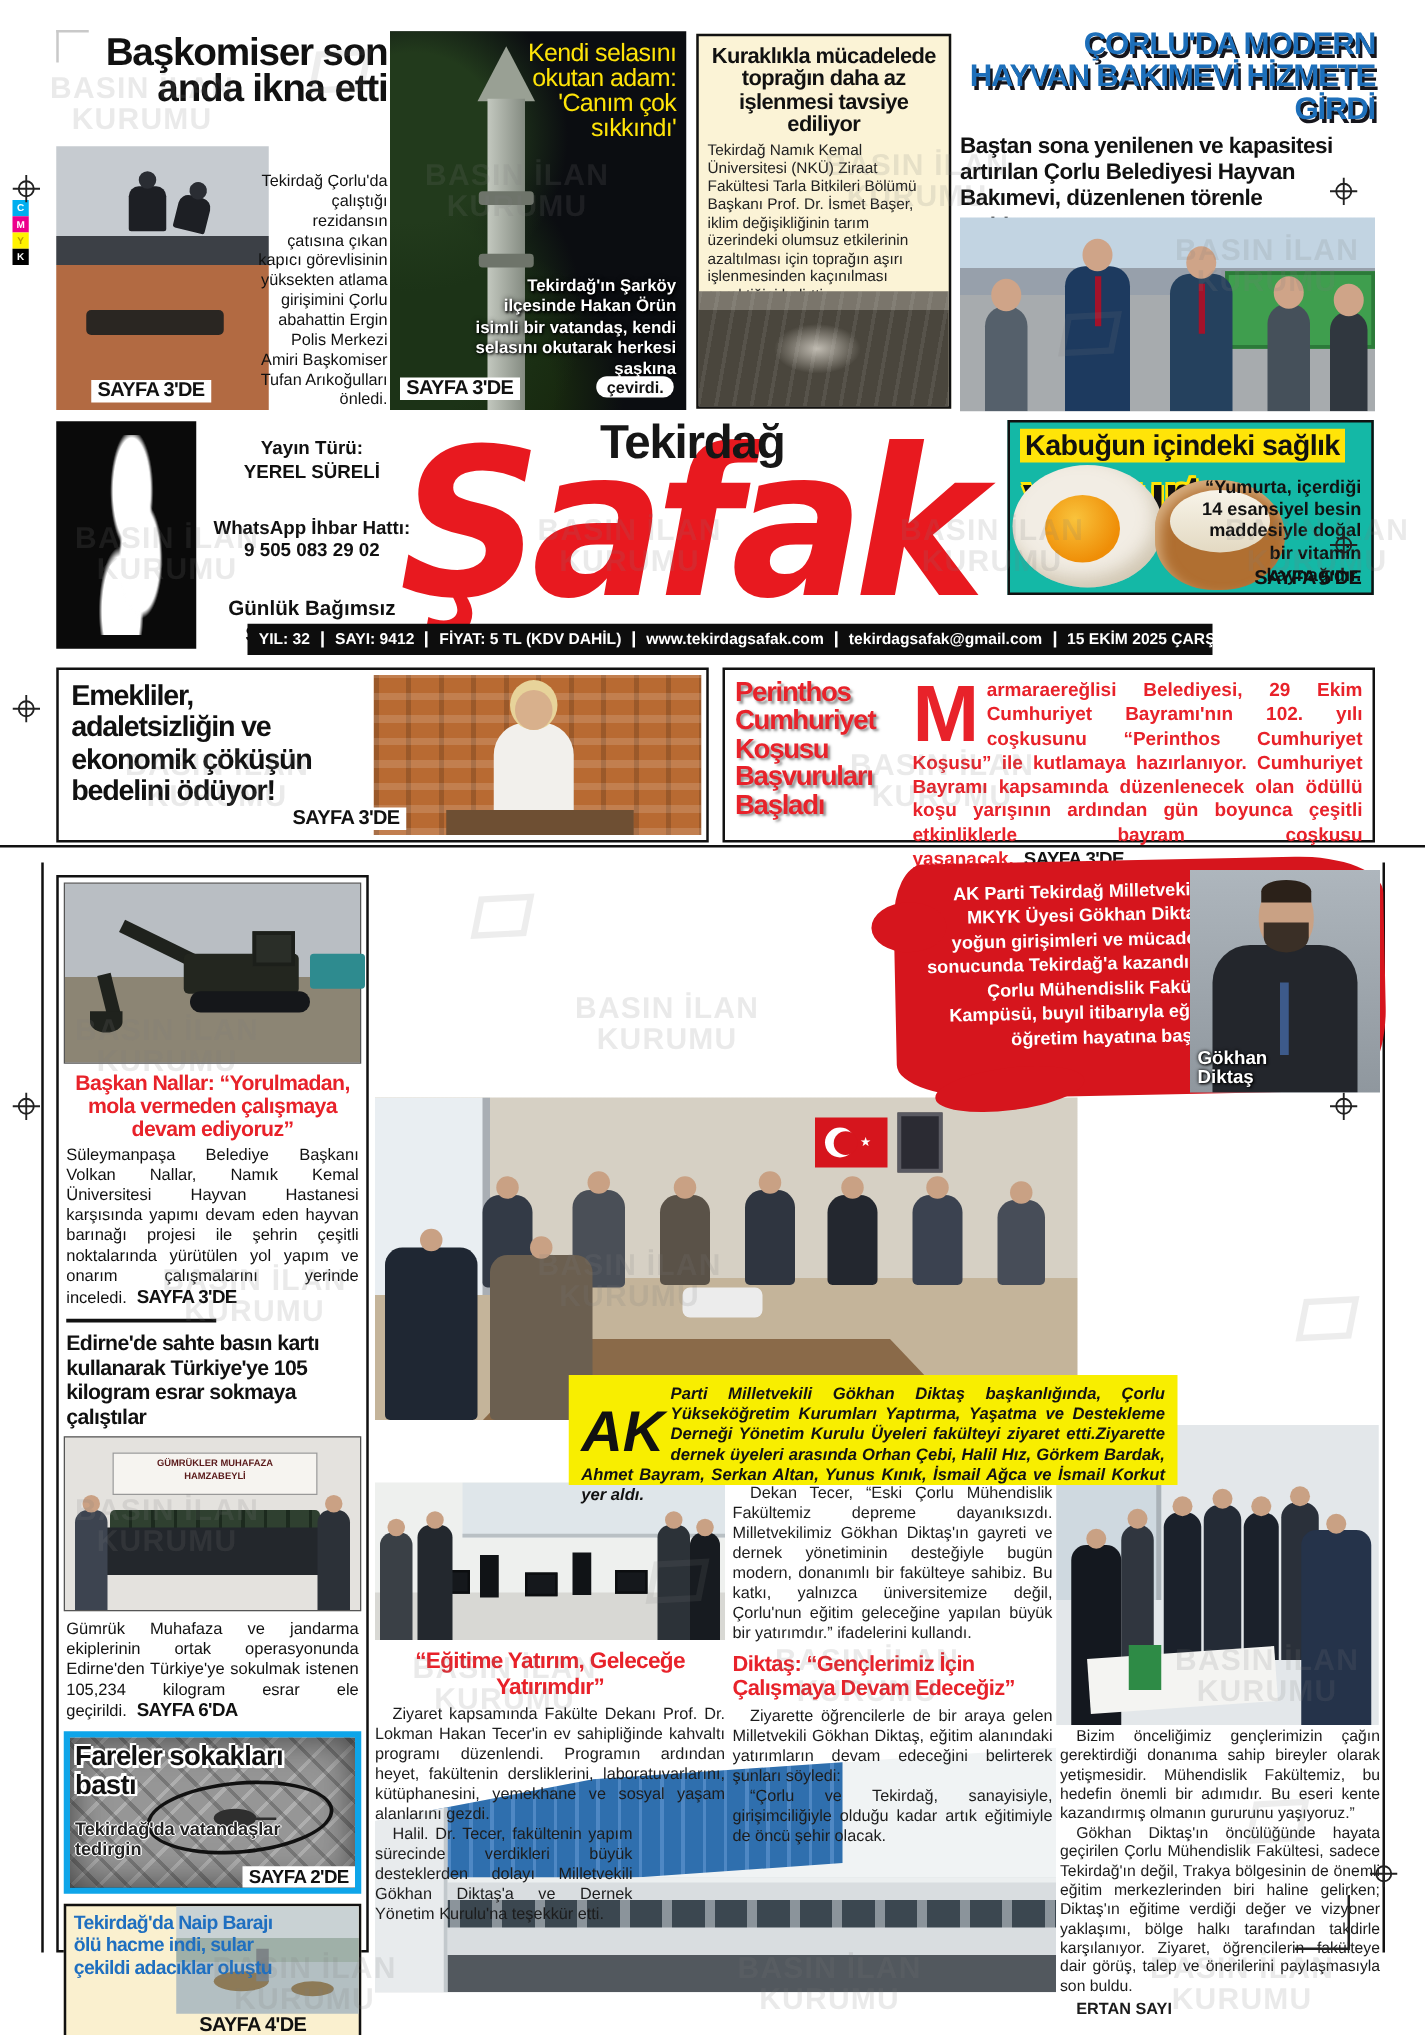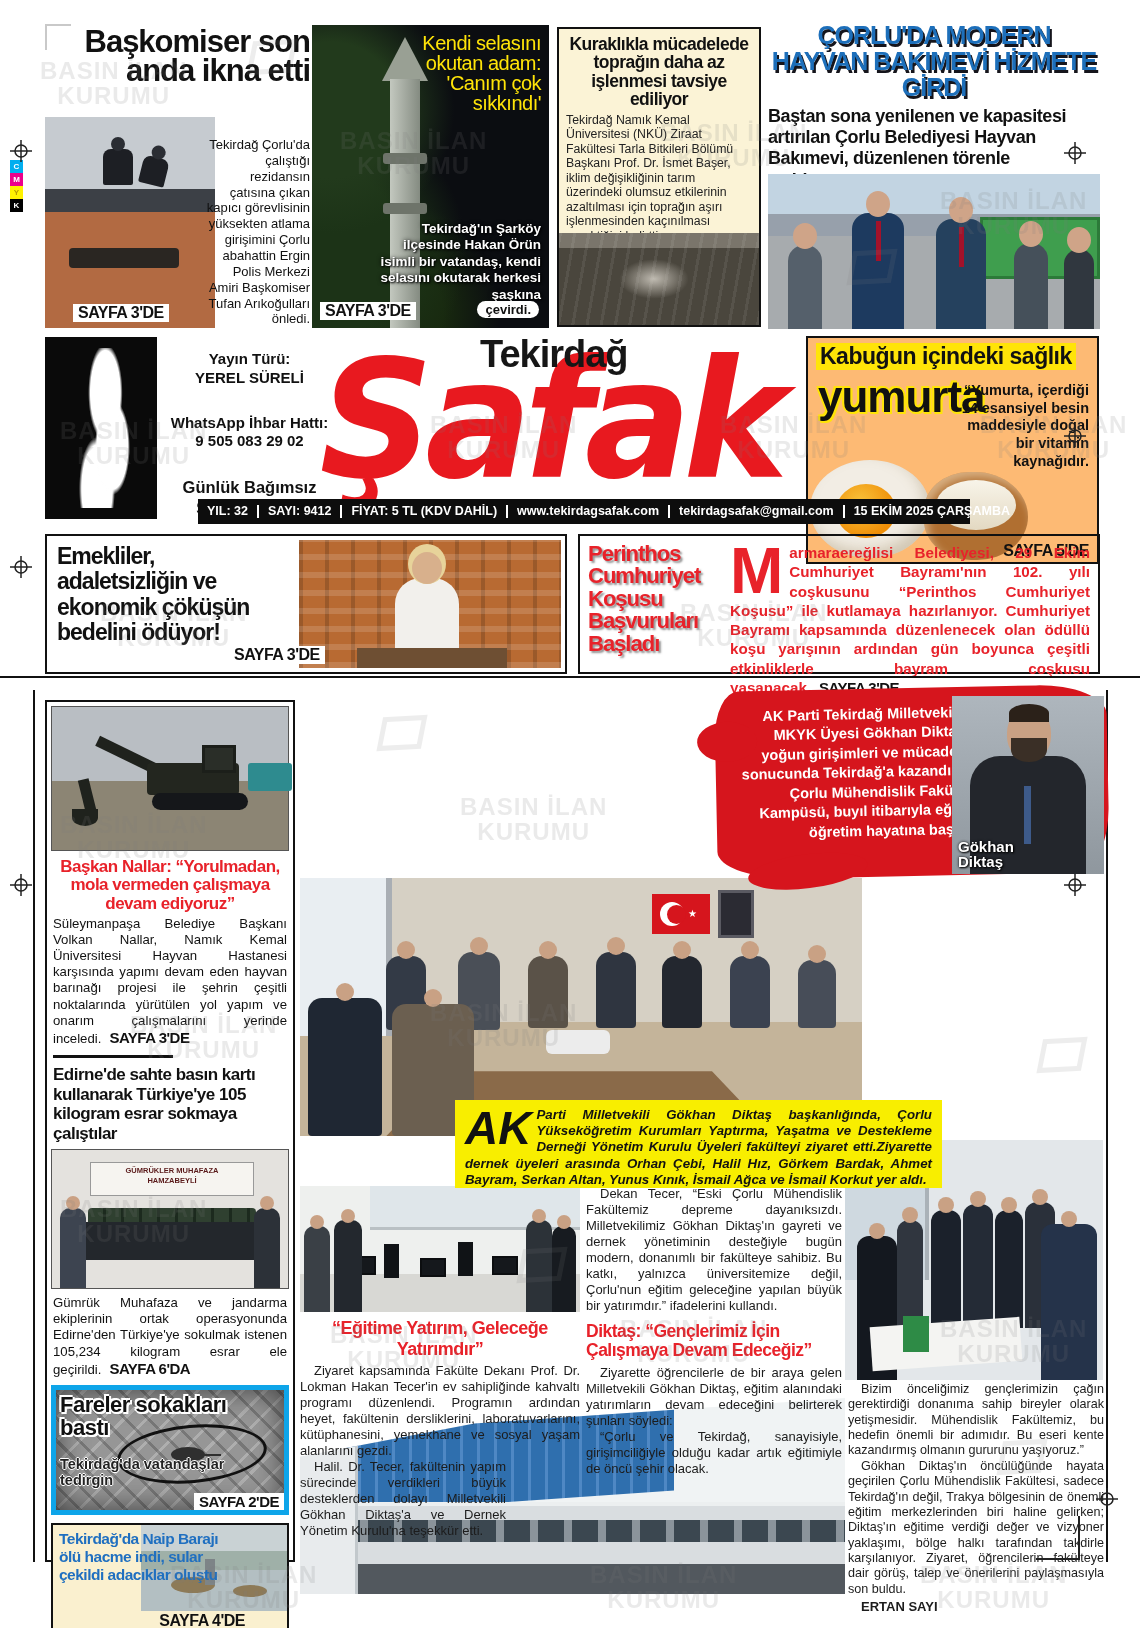--- a/index.html
+++ b/index.html
@@ -48,42 +48,42 @@
 
 #s3{left:557px;top:27px;width:204px;height:300px;border:2px solid #111;background:#fbf3d6}
 #s3 .hl{padding:6px 6px 2px;text-align:center;font-size:17.5px;line-height:1.05;font-weight:900;letter-spacing:-.5px}
 #s3 .bd{padding:2px 7px 0;font-size:12.3px;line-height:1.18;color:#222}
 #s3 .pg{position:relative;display:block;text-align:right;margin:2px 8px 0;font-size:15px;font-weight:900;letter-spacing:-.5px}
 #s3-photo{left:0;bottom:0;width:200px;height:92px;background:linear-gradient(#7a756b 0 16%,#4a463d 16% 100%)}
 #s3-photo::before{content:"";position:absolute;inset:0;background:repeating-linear-gradient(100deg,rgba(255,255,255,.07) 0 3px,transparent 3px 14px)}
 #s3-photo::after{content:"";position:absolute;left:30%;top:28%;width:70px;height:40px;border-radius:50%;background:radial-gradient(rgba(220,215,205,.8),transparent 70%)}
 
 #s4{left:768px;top:22px;width:332px;height:307px}
-#s4 .hl{text-align:center;font-size:25px;line-height:1.04;font-weight:900;letter-spacing:-1px;color:#1d6fba;text-shadow:2px 3px 0 #15151c}
+#s4 .hl{text-align:right;font-size:25px;line-height:1.04;font-weight:900;letter-spacing:-1px;color:#1d6fba;text-shadow:2px 3px 0 #15151c}
 #s4 .bd{margin-top:6px;font-size:18px;line-height:1.18;font-weight:900;letter-spacing:-.4px}
 #s4-photo{left:0;top:152px;width:332px;height:155px;background:linear-gradient(#c2d4e2 0 26%,#97a0ab 26% 40%,#a7abae 40% 100%)}
 #s4-photo .cont{position:absolute;right:0;top:28%;width:120px;height:62px;background:#3f9e4e;border:3px solid #2c7a39}
 .suitfig{position:absolute;bottom:0;border-radius:16px 16px 0 0}
 .suitfig::before{content:"";position:absolute;top:-22px;left:50%;margin-left:-12px;width:24px;height:26px;border-radius:50%;background:#cfa488}
 .suitfig .tie{position:absolute;left:50%;top:8px;width:5px;height:40px;margin-left:-2px;background:#a3122a}
 
 
 #ataturk{left:45px;top:337px;width:112px;height:182px;background:#0a0a0a;overflow:hidden}
 #ataturk::before{content:"";position:absolute;left:28%;top:6%;width:62%;height:88%;background:radial-gradient(ellipse at 42% 28%,#fff 0 26%,transparent 30%),radial-gradient(ellipse at 52% 62%,#fff 0 30%,transparent 34%),radial-gradient(ellipse at 30% 88%,#fff 0 22%,transparent 26%)}
 #mast-info{left:157px;top:350px;width:185px;text-align:center;font-weight:900}
 #mast-info .l1{font-size:15px;line-height:1.25}
 #mast-info .gap{height:26px}
 #mast-info .l2{font-size:16.5px;line-height:1.25}
 #logo-top{left:480px;top:333px;font-size:38px;font-weight:900;letter-spacing:-1px;color:#161616;z-index:3}
 #logo-main{left:288px;top:338px;width:524px;height:178px;text-align:center;font-size:158px;line-height:165px;font-weight:900;font-style:italic;letter-spacing:-8px;color:#e8191f;z-index:2;font-family:"DejaVu Sans",sans-serif;transform:scaleY(1.04)}
 #dateline{left:198px;top:499px;width:772px;height:25px;background:#0d0d0d;display:flex;align-items:center;z-index:3}
 #dateline span{color:#fff;font-size:12.5px;font-weight:700;padding:0 9px;white-space:nowrap;border-left:2px solid #fff;line-height:1}
 #dateline span:first-child{border-left:none}
 
-#eggbox{left:806px;top:336px;width:293px;height:228px;border:2px solid #111;background:#fdba74}
+#eggbox{left:806px;top:336px;width:293px;height:140px;border:2px solid #111;background:#14b8a6}
 #eggbox .hl{position:absolute;left:8px;top:5px;font-size:23px;font-weight:900;letter-spacing:-.5px;background:#ffe408;padding:0 4px}
 #eggbox .hl2{position:absolute;left:10px;top:34px;font-size:44px;font-weight:900;letter-spacing:-1px;color:#111;text-shadow:-2px 0 #ffe408,2px 0 #ffe408,0 -2px #ffe408,0 2px #ffe408,2px 2px #ffe408,-2px -2px #ffe408}
 #eggbox .bd{position:absolute;right:8px;top:44px;width:132px;text-align:right;font-size:14.5px;line-height:1.22;font-weight:900}
 #eggbox .pg{position:absolute;right:8px;bottom:2px;font-size:16px;font-weight:900;letter-spacing:-.5px}
 #egg-boiled{position:absolute;left:2px;bottom:4px;width:120px;height:98px;background:#f2ede4;border-radius:50%;box-shadow:inset -6px -8px 14px rgba(150,130,90,.35)}
 #egg-boiled::after{content:"";position:absolute;left:26px;top:24px;width:60px;height:54px;border-radius:50%;background:radial-gradient(circle at 40% 35%,#f9c33c,#ef8e07 70%)}
 #egg-shell{position:absolute;left:116px;bottom:2px;width:104px;height:88px;background:#b06f31;border-radius:46% 54% 52% 48%;box-shadow:inset 4px 6px 10px rgba(255,240,210,.5)}
 #egg-shell::after{content:"";position:absolute;left:12px;top:8px;width:80px;height:50px;border-radius:50%;background:linear-gradient(#f8f4e9,#e3d9c2)}
 
 
@@ -161,21 +161,21 @@
 #group-photo .flag::before{content:"";position:absolute;left:8px;top:8px;width:24px;height:24px;border-radius:50%;background:#fff}
 #group-photo .flag::after{content:"";position:absolute;left:15px;top:11px;width:19px;height:19px;border-radius:50%;background:#d6151d}
 #group-photo .star{position:absolute;left:36px;top:14px;color:#fff;font-size:10px}
 #group-photo .portrait{position:absolute;left:418px;top:12px;width:36px;height:48px;background:#2b2b33;border:3px solid #5a5a62}
 #group-photo .table{position:absolute;left:60px;top:150px;width:440px;height:108px;background:#8a6a49;clip-path:polygon(6% 100%,20% 40%,80% 40%,94% 100%)}
 #group-photo .projector{position:absolute;left:246px;top:152px;width:64px;height:24px;background:#ececec;border-radius:6px}
 .gp-person{position:absolute;border-radius:14px 14px 4px 4px}
 .gp-person::before{content:"";position:absolute;top:-15px;left:50%;margin-left:-9px;width:18px;height:18px;border-radius:50%;background:#c9a184}
 
 #caption-box{left:455px;top:1100px;width:487px;height:88px;background:#f8ee00;z-index:5;padding:7px 10px;font-style:italic;font-weight:800;font-size:13.3px;line-height:1.22;text-align:justify}
-#caption-box .dropcap{float:left;font-size:46px;line-height:.8;font-weight:900;margin:3px 5px 0 0;font-style:italic}
+#caption-box .dropcap{float:left;font-size:46px;line-height:.8;font-weight:900;margin:20px 5px 0 0;font-style:italic}
 
 #students-photo{left:845px;top:1140px;width:258px;height:240px;background:#e3e7ea}
 #students-photo .window{position:absolute;left:0;top:0;width:84px;height:140px;background:#cfd9e0;border-right:4px solid #aab2b8}
 #students-photo .table{position:absolute;left:26px;top:182px;width:150px;height:44px;background:#f4f4f2;transform:rotate(-4deg)}
 #students-photo .greenbox{position:absolute;left:58px;top:176px;width:26px;height:36px;background:#2e8b46}
 .st-person{position:absolute;border-radius:12px 12px 0 0}
 .st-person::before{content:"";position:absolute;top:-13px;left:50%;margin-left:-8px;width:16px;height:16px;border-radius:50%;background:#c9a184}
 
 #sub-left{left:300px;top:1186px;width:280px;z-index:4}
 #lab-photo{position:relative;width:280px;height:126px;background:#eef0ee;overflow:hidden}

